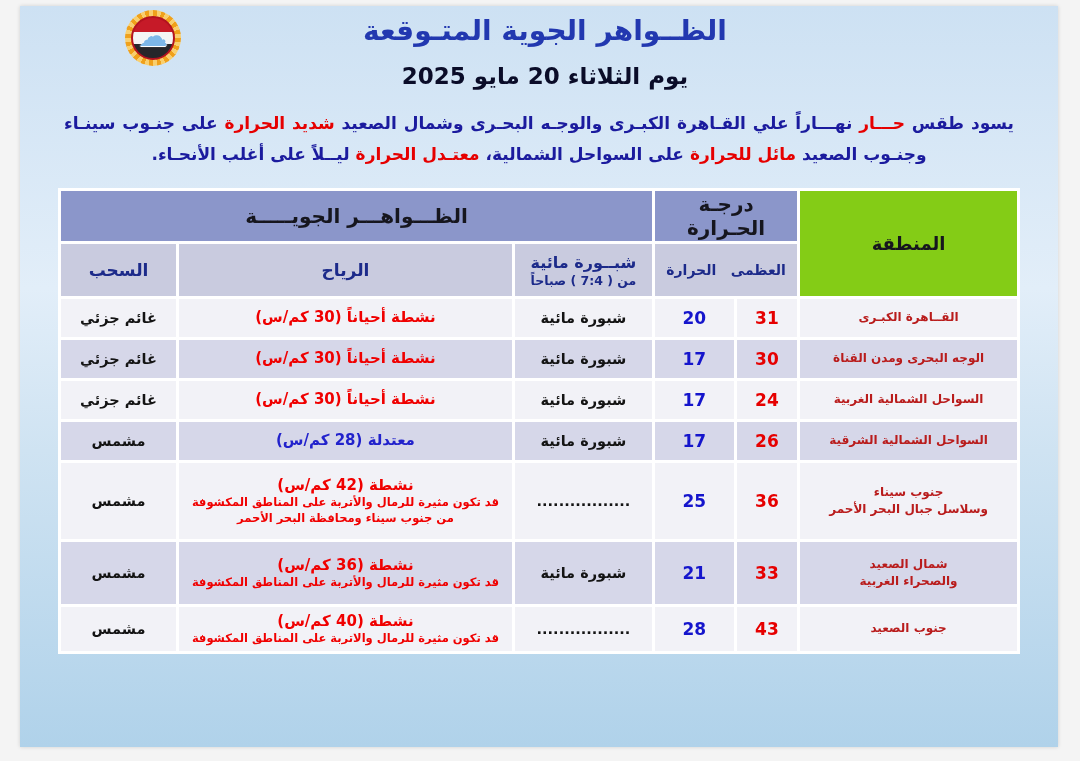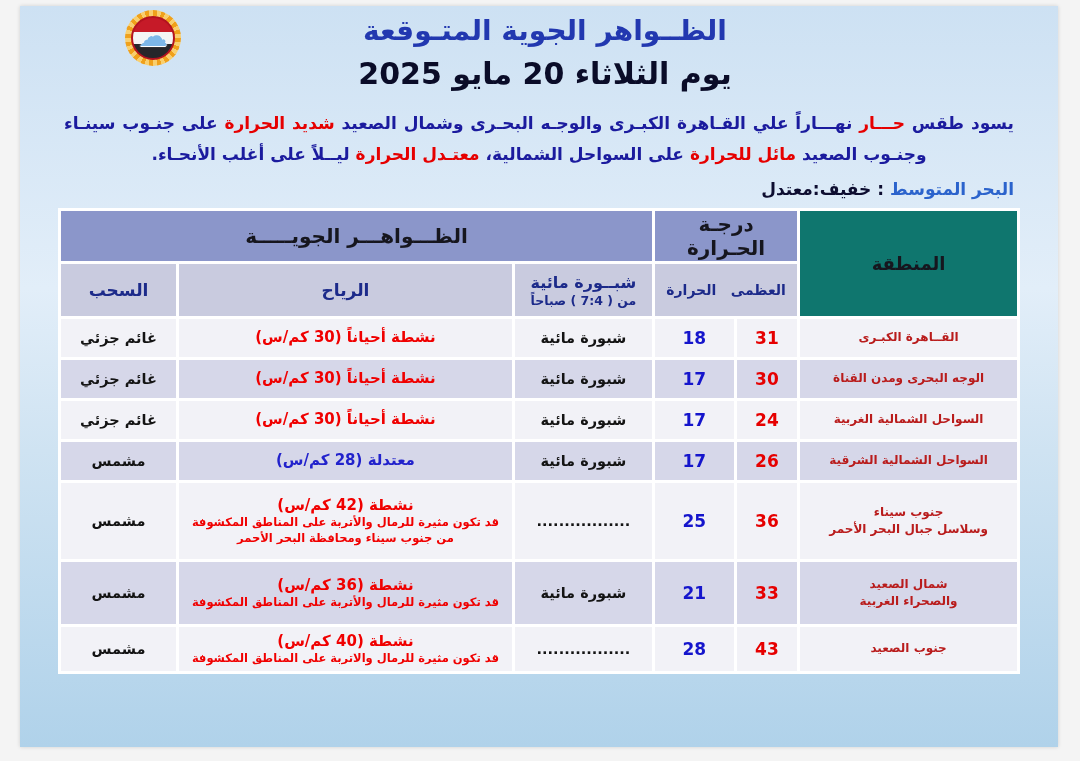--- a/index.html
+++ b/index.html
@@ -9,21 +9,21 @@
   }
   .panel{
     position:absolute;left:20px;right:22px;top:6px;bottom:14px;
     background:linear-gradient(180deg,#cde1f3 0%,#e2eef9 38%,#cfe3f2 60%,#b0d2ea 100%);
     box-shadow:0 0 4px rgba(0,0,0,.15);
   }
   
   .hdr{position:relative;height:96px;}
   .titles{position:absolute;right:288px;left:300px;top:8px;text-align:center;}
   .main-title{font-size:28px;font-weight:bold;color:#2238b0;letter-spacing:0;}
-  .date-line{font-size:30px;font-weight:bold;color:#0a0c28;margin-top:9px;}
+  .date-line{font-size:23px;font-weight:bold;color:#0a0c28;margin-top:16px;}
   .org{position:absolute;left:18px;top:4px;width:230px;text-align:center;}
   .emblem{width:56px;height:56px;border-radius:50%;margin:0 auto;
     background:repeating-conic-gradient(#f0a11b 0deg 9deg,#f9cf6e 9deg 18deg);
     display:flex;align-items:center;justify-content:center;}
   .emblem-ring{width:40px;height:40px;border-radius:50%;border:2px solid #b3121f;overflow:hidden;position:relative;
     background:linear-gradient(180deg,#c61a28 0 36%,#f4f4f4 36% 64%,#26262a 64% 100%);}
   .cloud{position:absolute;left:50%;top:50%;transform:translate(-50%,-56%);
     font-size:30px;color:#7db7e8;text-shadow:0 0 2px #fff,0 1px 0 #fff;line-height:1;}
   .org-lines{margin-top:4px;font-size:12.5px;font-weight:bold;color:#15266e;line-height:1.55;}
   
@@ -34,21 +34,21 @@
   .bullet{color:#e60000;margin-left:6px;font-size:18px;}
   .med{padding:10px 44px 0 120px;display:flex;gap:70px;align-items:baseline;
        font-size:17px;font-weight:bold;color:#0d0d30;}
   .med .lbl{color:#2b63cc;}
   .med .val{color:#e60000;}
   
   .tbl-wrap{padding:9px 0 0 0;display:flex;justify-content:center;}
   table{border-collapse:separate;border-spacing:3px;background:#ffffff;table-layout:fixed;width:962px;}
   th,td{padding:1px 4px;text-align:center;vertical-align:middle;overflow:hidden;}
   .grp{background:#8b96ca;color:#16161e;font-size:20px;font-weight:bold;height:38px;}
-  .region-hd{background:#0f766e;color:#16161e;font-size:18px;font-weight:bold;}
+  .region-hd{background:#84cc16;color:#16161e;font-size:18px;font-weight:bold;}
   .sub{background:#c9cbdf;color:#1c2a8a;font-weight:bold;height:50px;}
   .sub.minmax{font-size:14px;}
   .minmax-flex{display:flex;justify-content:space-around;align-items:center;}
   .sub .fog-h1{font-size:16px;line-height:1.25;display:block;}
   .sub .fog-h2{font-size:12.5px;line-height:1.2;display:block;}
   .sub.windhd,.sub.cloudhd{font-size:17px;}
   tr.odd td{background:#f2f2f7;}
   tr.even td{background:#d6d7e9;}
   td.region{font-size:12px;font-weight:bold;color:#b91c1c;white-space:pre-line;line-height:1.45;}
   td.tmax{font-size:17px;font-weight:bold;color:#e60000;}
@@ -86,21 +86,20 @@
     <div class="syn-line justify">
       <span style="color: rgb(27, 27, 158);">يسود طقس </span><span style="color: rgb(230, 0, 0);">حـــار</span><span style="color: rgb(27, 27, 158);"> نهـــاراً علي القـاهرة الكبـرى والوجـه البحـرى وشمال الصعيد </span><span style="color: rgb(230, 0, 0);">شديد الحرارة</span><span style="color: rgb(27, 27, 158);"> على جنـوب سينـاء</span>
     </div>
     <div class="syn-line">
       <span style="color: rgb(27, 27, 158);">وجنـوب الصعيد </span><span style="color: rgb(230, 0, 0);">مائل للحرارة</span><span style="color: rgb(27, 27, 158);"> على السواحل الشمالية، </span><span style="color: rgb(230, 0, 0);">معتـدل الحرارة</span><span style="color: rgb(27, 27, 158);"> ليــلاً على أغلب الأنحـاء.</span>
     </div>
   </div>
 
 
   <div class="med">
-    <span><span class="lbl">البحر المتوسط</span><span> : خفيف:معتدل</span></span>
   </div>
 
   <div class="tbl-wrap">
     <table>
       <colgroup>
         <col style="width:215px">
           <col style="width:60px">
           <col style="width:78px">
         <col style="width:136px">
           <col style="width:330px">
@@ -123,21 +122,21 @@
           <span class="fog-h1">شبــورة مائية</span>
           <span class="fog-h2">من ( 7:4 ) صباحاً</span>
         </th>
         <th class="sub windhd">الرياح</th>
         <th class="sub cloudhd">السحب</th>
       </tr>
 
       <tr class="odd h38">
         <td class="region">القــاهرة الكبـرى</td>
         <td class="tmax">31</td>
-        <td class="tmin">18</td>
+        <td class="tmin">20</td>
         <td class="fog">شبورة مائية</td>
         <td class="wind">
               <span class="wind-main" style="color: rgb(240, 0, 0);">نشطة أحياناً (30 كم/س)</span>
             </td>
         <td class="clouds">غائم جزئي</td>
       </tr>
       <tr class="even h38">
         <td class="region">الوجه البحرى  ومدن القناة</td>
         <td class="tmax">30</td>
         <td class="tmin">17</td>

